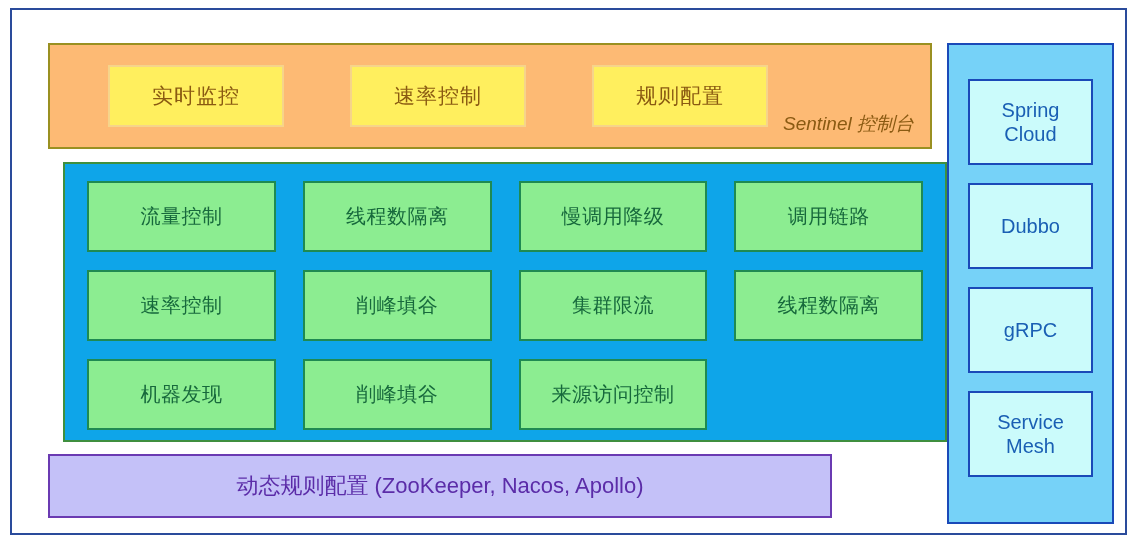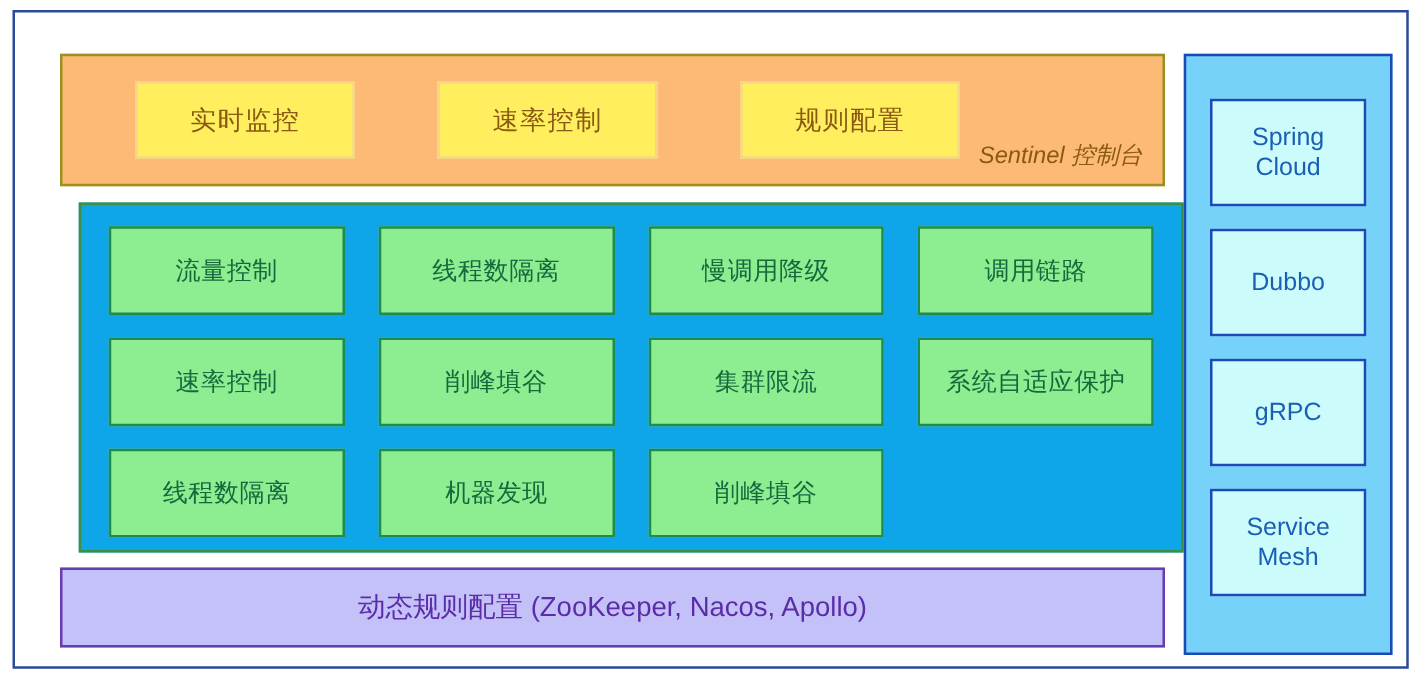--- a/index.html
+++ b/index.html
@@ -113,21 +113,21 @@
     align-items: center;
     justify-content: center;
     letter-spacing: 0.5px;
   }
 
   
   .config-bar {
     position: absolute;
     left: 0;
     top: 411px;
-    width: 884px;
+    width: 784px;
     height: 64px;
     box-sizing: border-box;
     background: #c4c1f8;
     border: 2px solid #6a3ab2;
     display: flex;
     align-items: center;
     justify-content: center;
     color: #5b2ca8;
     font-size: 22px;
   }
@@ -180,24 +180,24 @@
 
       <div class="feature-panel">
         <div class="feature-grid">
           <div class="feature-cell">流量控制</div>
           <div class="feature-cell">线程数隔离</div>
           <div class="feature-cell">慢调用降级</div>
           <div class="feature-cell">调用链路</div>
           <div class="feature-cell">速率控制</div>
           <div class="feature-cell">削峰填谷</div>
           <div class="feature-cell">集群限流</div>
-          <div class="feature-cell">系统自适应保护</div>
           <div class="feature-cell">线程数隔离</div>
           <div class="feature-cell">机器发现</div>
           <div class="feature-cell">削峰填谷</div>
+          <div class="feature-cell">来源访问控制</div>
         </div>
       </div>
 
       <div class="config-bar">动态规则配置 (ZooKeeper, Nacos, Apollo)</div>
 
     </div>
 
     <div class="adapter-column">
       <div class="adapter-cell">Spring<br>Cloud</div>
       <div class="adapter-cell">Dubbo</div>

